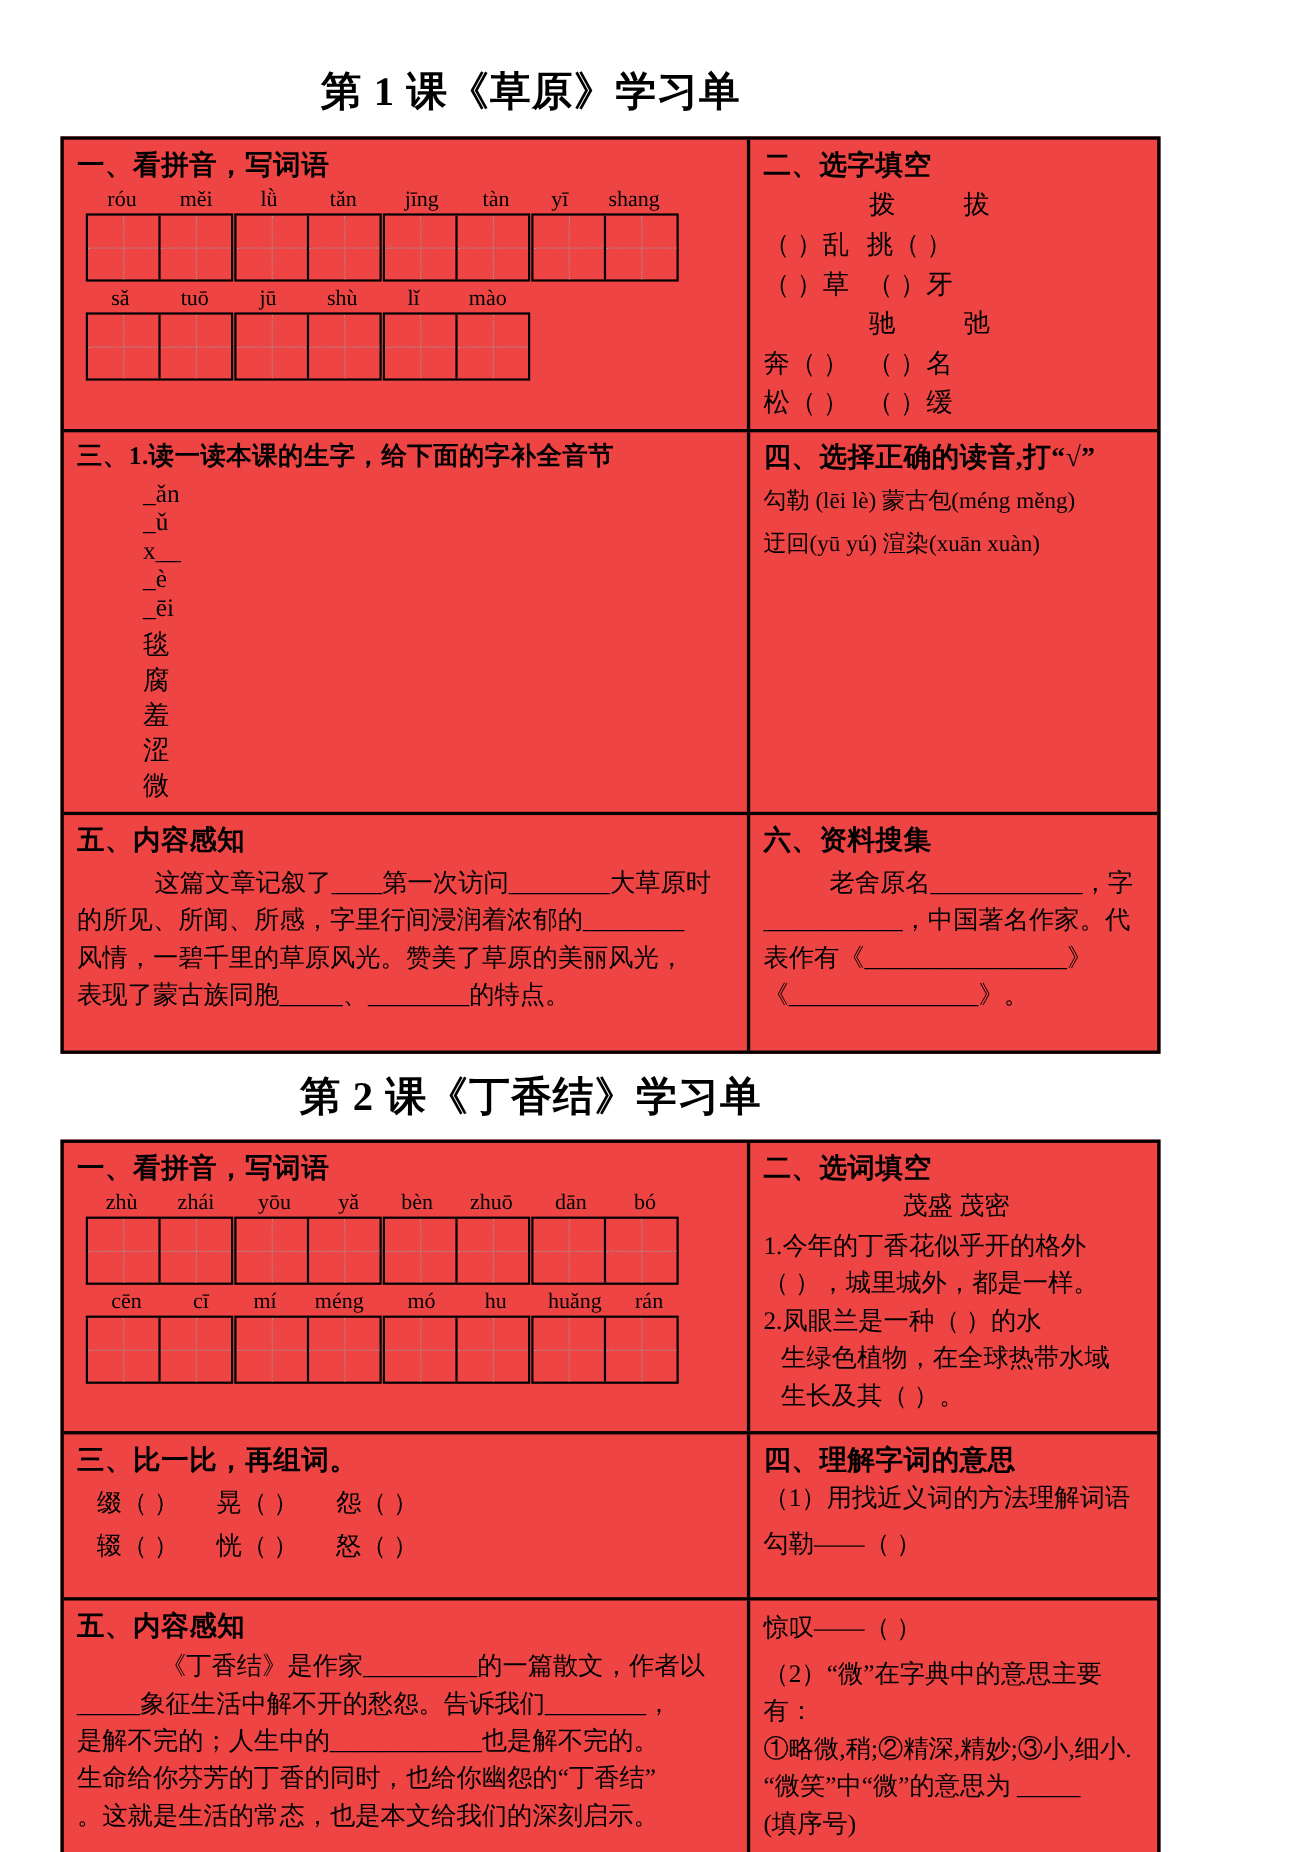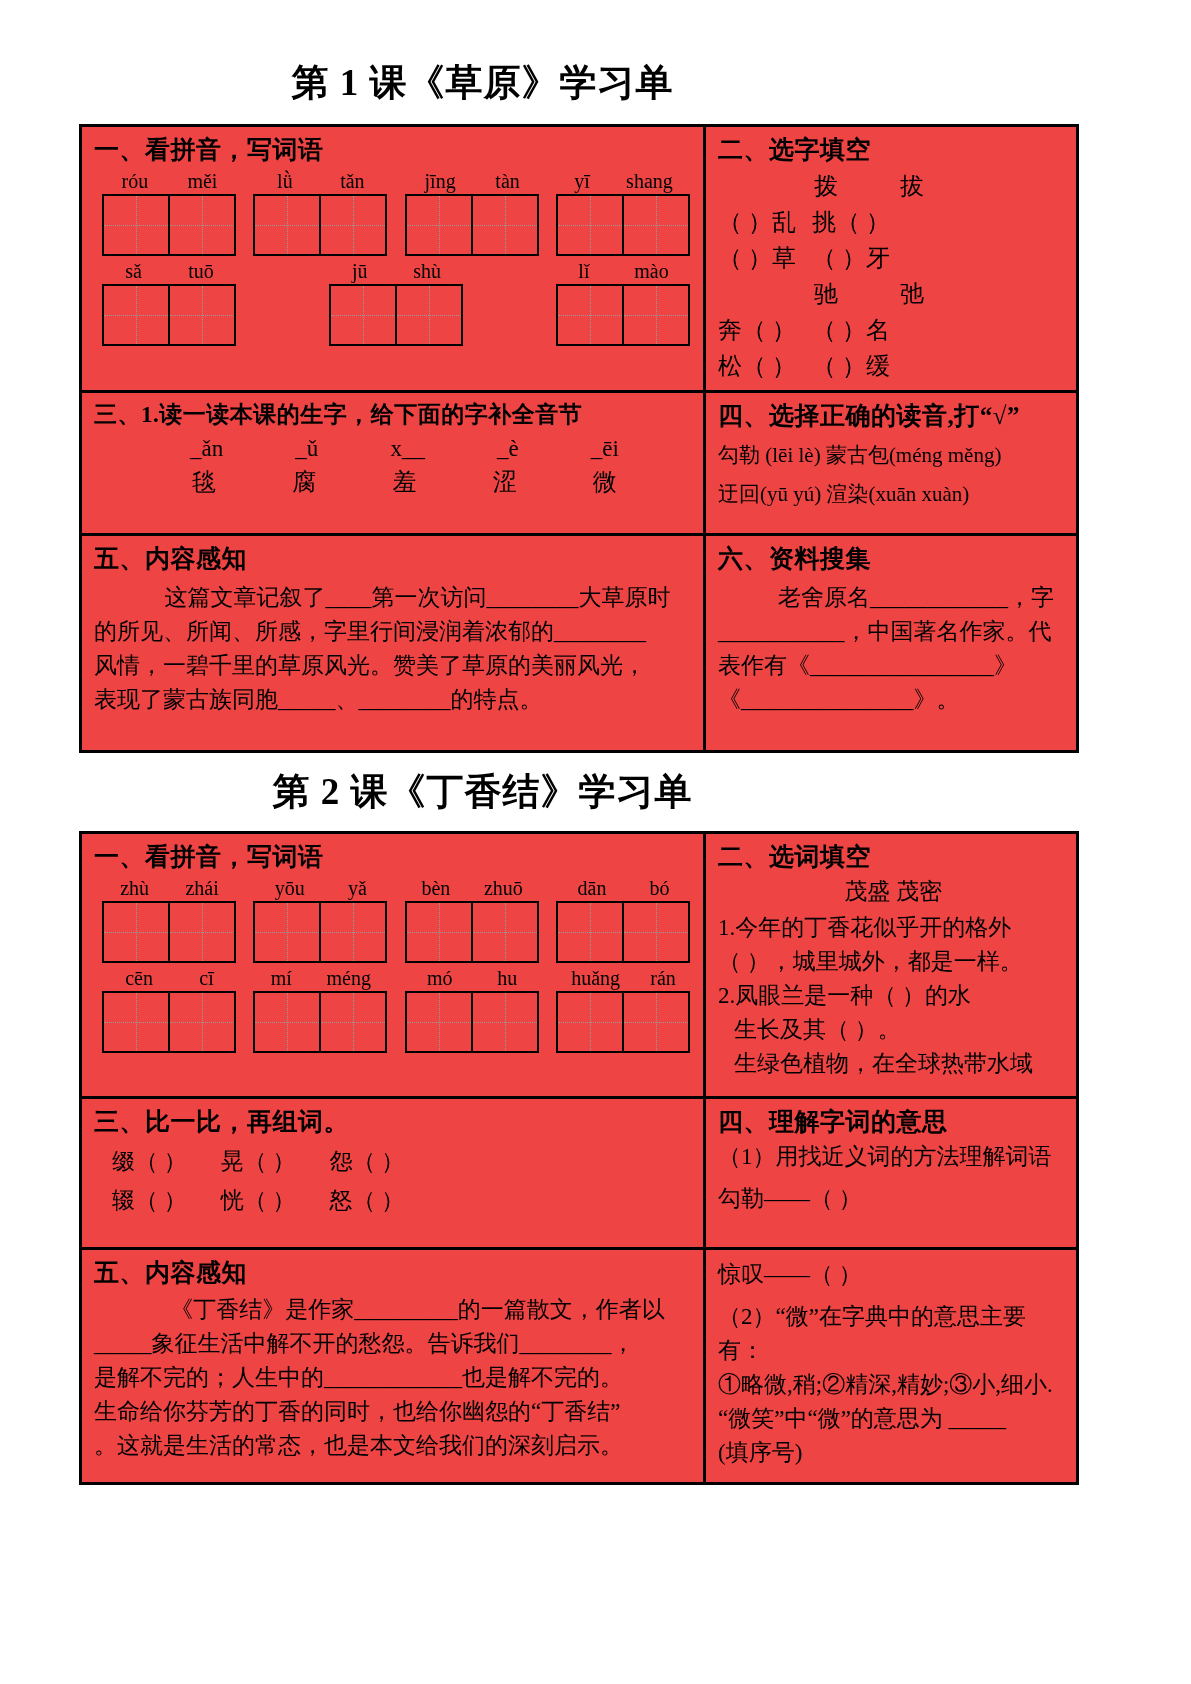--- a/index.html
+++ b/index.html
@@ -12,21 +12,21 @@
     height: 1684px;
     font-family: "Liberation Serif", "DejaVu Serif", serif;
     color: #000000;
     position: relative;
     overflow: hidden;
   }
   .page {
     width: 965px;
     height: 1684px;
     box-sizing: border-box;
-    padding: 0 79px;
+    padding: 0 55px;
     position: relative;
   }
 
   
   .sheet-title {
     text-align: center;
     font-size: 37px;
     font-weight: bold;
     letter-spacing: 1px;
     font-family: "Liberation Serif", "DejaVu Serif", serif;
@@ -64,21 +64,20 @@
     font-weight: bold;
     letter-spacing: 0.5px;
     white-space: nowrap;
     margin-bottom: 2px;
   }
   .sec-head.tight { font-size: 23px; }
 
   
   .word-row {
     display: flex;
-    justify-content: space-between;
     margin-top: 2px;
     padding: 0 4px 0 8px;
   }
   .word-item { width: 135px; }
   .pinyin {
     display: flex;
     font-size: 20px;
     font-family: "Liberation Serif", "DejaVu Serif", serif;
     height: 26px;
     line-height: 26px;
@@ -138,20 +137,21 @@
     white-space: nowrap;
   }
 
   
   .three-pin, .three-han {
     display: flex;
     justify-content: space-around;
     font-size: 23px;
     padding: 0 40px 0 60px;
     margin-top: 6px;
+    flex-direction: column;
   }
   .three-han { font-size: 24px; margin-top: 4px; }
 
   
   .cmp-row {
     display: flex;
     font-size: 23px;
     padding-left: 18px;
     margin-top: 8px;
     gap: 34px;
@@ -423,22 +423,22 @@
           </div>
         </div>
       </div>
 
       <div class="cell-right">
         <div class="sec-head">二、选词填空</div>
         <div class="txt" style="text-align:center;margin-top:2px">茂盛   茂密</div>
         <div class="txt" style="margin-top:2px">1.今年的丁香花似乎开的格外</div>
         <div class="txt">（      ），城里城外，都是一样。</div>
         <div class="txt">2.凤眼兰是一种（      ）的水</div>
+        <div class="txt" style="padding-left:16px">生绿色植物，在全球热带水域</div>
         <div class="txt" style="padding-left:16px">生长及其（      ）。</div>
-        <div class="txt" style="padding-left:16px">生绿色植物，在全球热带水域</div>
       </div>
     </div>
 
     <div class="row">
       <div class="cell-left" style="min-height:148px">
         <div class="sec-head">三、比一比，再组词。</div>
         <div class="cmp-row">
           <span class="cmp-item">缀（        ）</span>
           <span class="cmp-item">晃（        ）</span>
           <span class="cmp-item">怨（        ）</span>

